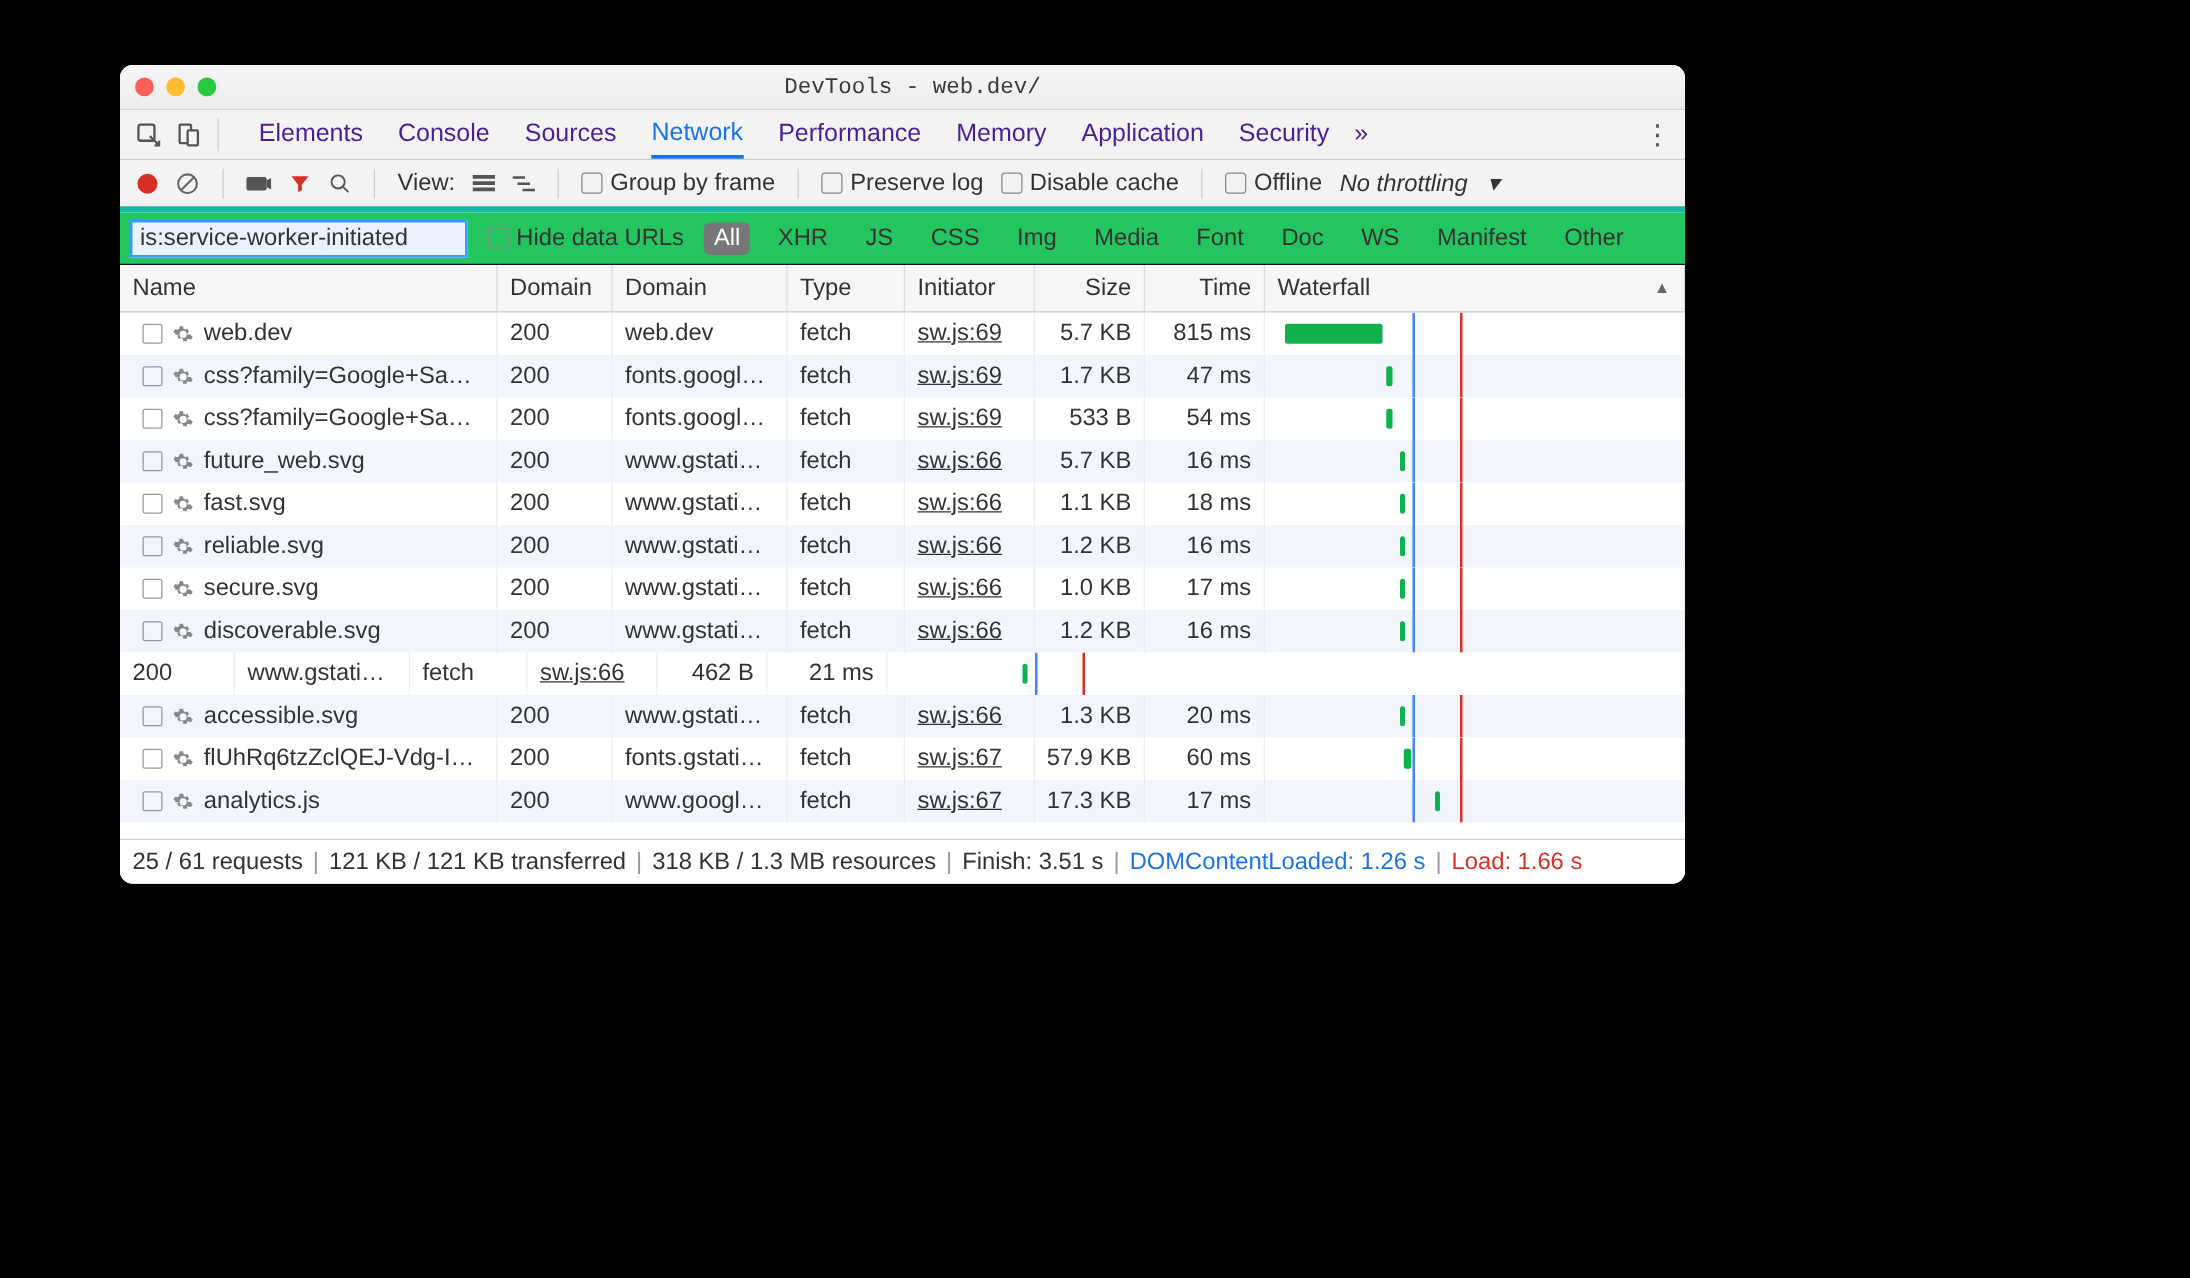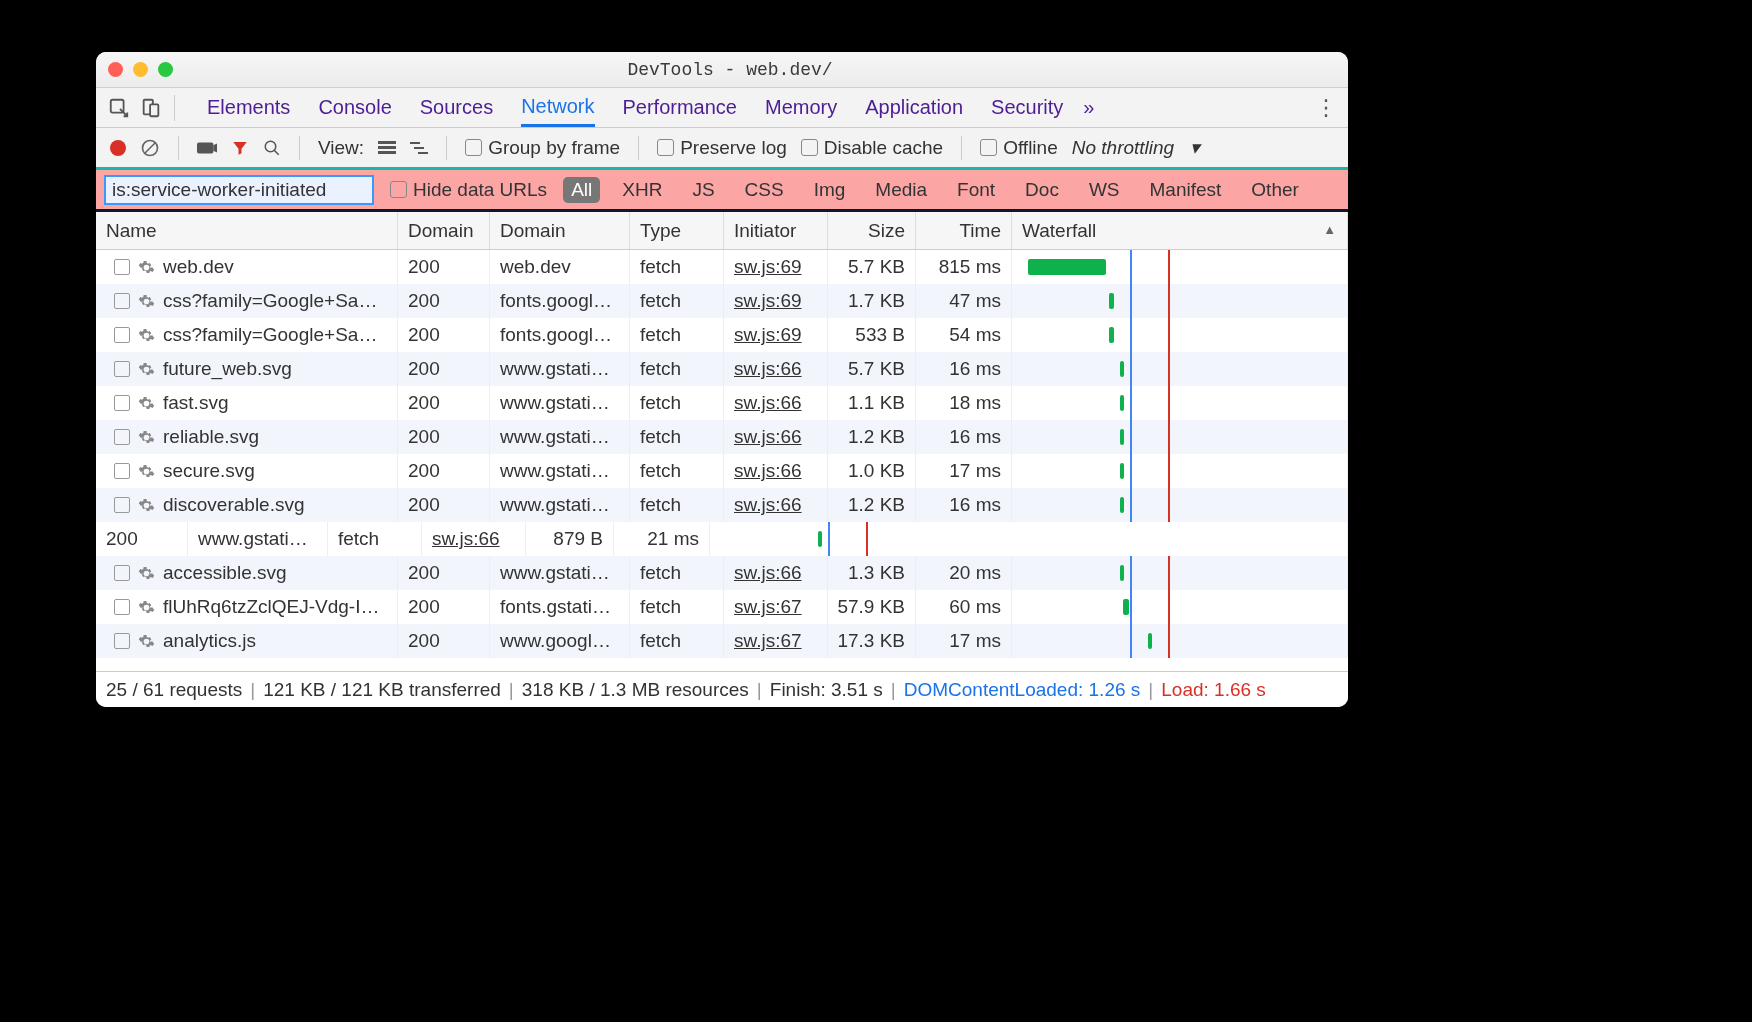--- a/index.html
+++ b/index.html
@@ -51,40 +51,40 @@
   .tabrow .icon { width:26px; height:26px; display:flex; align-items:center; justify-content:center; color:#555;}
   .tabs { display:flex; gap: 28px; margin-left: 22px; align-items:center; height:100%; }
   .tab { color:#4c1d95; font-size:20px; height:100%; display:flex; align-items:center; cursor:pointer;}
   .tab.active { color:#1a73e8; border-bottom:3px solid #1a73e8; }
   .spacer { flex:1; }
   .kebab { width:24px; text-align:center; color:#555; font-size:22px;}
   
   .toolbar {
     height: 42px;
     background:#f3f3f3;
-    border-bottom:3px solid #14b8a6;
+    border-bottom:5px solid #14b8a6;
     display:flex;
     align-items:center;
     padding: 0 14px;
     gap:14px;
     font-size:19px;
     color:#333;
   }
   .toolbar .record { width:16px; height:16px; border-radius:50%; background:#d93025;}
   .toolbar .divider { width:1px; height:24px; background:#ccc; margin:0 4px;}
   .view-label{ color:#333;}
   .checkbox { width:17px; height:17px; border:1px solid #888; border-radius:3px; display:inline-block; vertical-align:middle;}
   .toolbar .chk-label{ display:flex; align-items:center; gap:6px;}
   .toolbar .throttling{ color:#333;font-style:italic;}
   .funnel { color:#d93025;}
   
   .filterrow {
     height: 42px;
-    background:#fca5a5;
-    border-bottom:3px solid #0f172a;
+    background:#22c55e;
+    border-bottom:1px solid #0f172a;
     display:flex; align-items:center;
     padding: 0 8px;
     gap:16px;
     font-size:19px;
   }
   .filter-input {
     border:2px solid #3b99fc;
     background:#e9f2fe;
     height:30px;
     width:270px;
@@ -483,21 +483,21 @@
           <div class="wf-bar" style="left:108px;width:4px;"></div>
         </div>
       </div>
       <div class="row">
         <div class="col c-status">200</div>
         <div class="col c-domain">www.gstati…</div>
         <div class="col c-type">fetch</div>
         <div class="col c-initiator">
           <span class="initiator-link">sw.js:66</span>
         </div>
-        <div class="col c-size">879 B</div>
+        <div class="col c-size">462 B</div>
         <div class="col c-time">21 ms</div>
         <div class="col c-waterfall waterfall-cell">
           <div class="wf-line blue"></div>
           <div class="wf-line red"></div>
           <div class="wf-bar" style="left:108px;width:4px;"></div>
         </div>
       </div>
       <div class="row">
         <div class="col c-name">
           <div class="name-cell">

